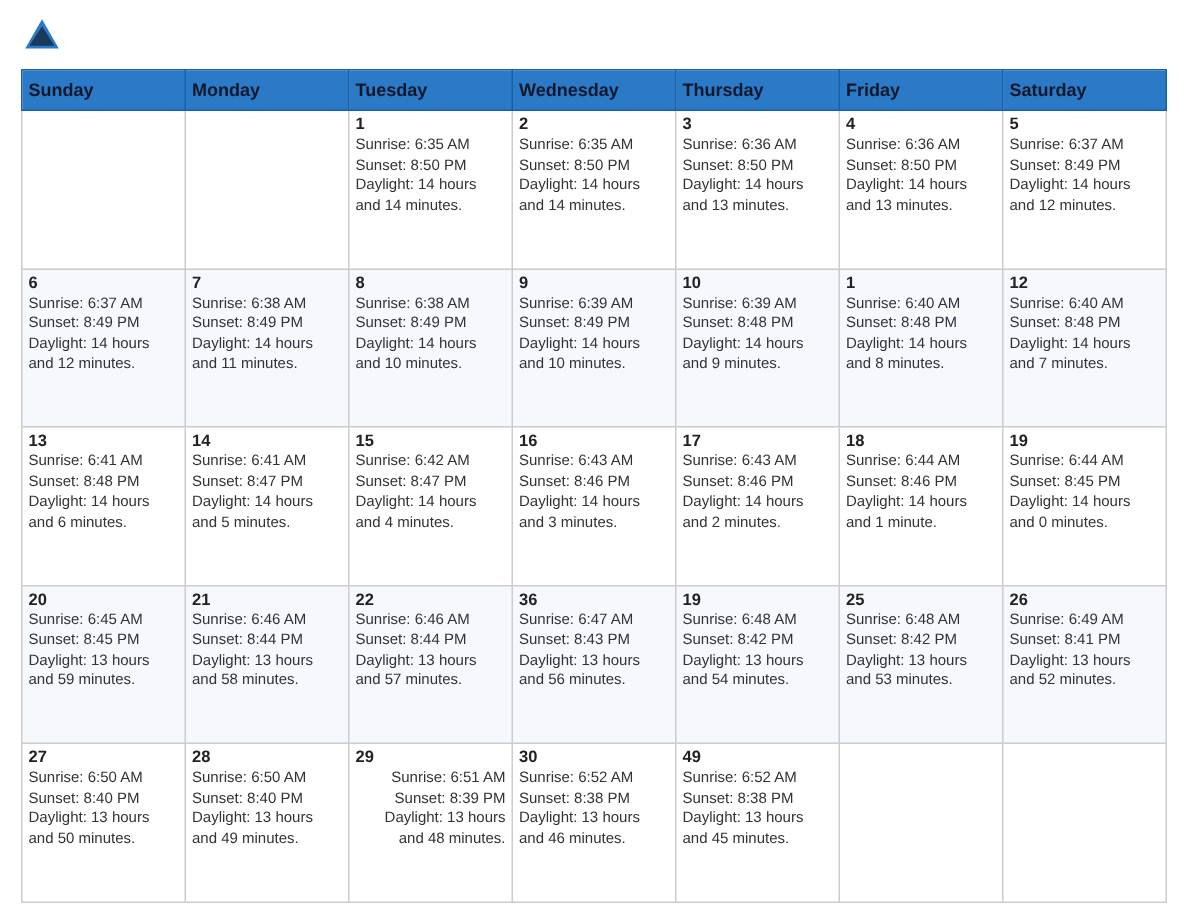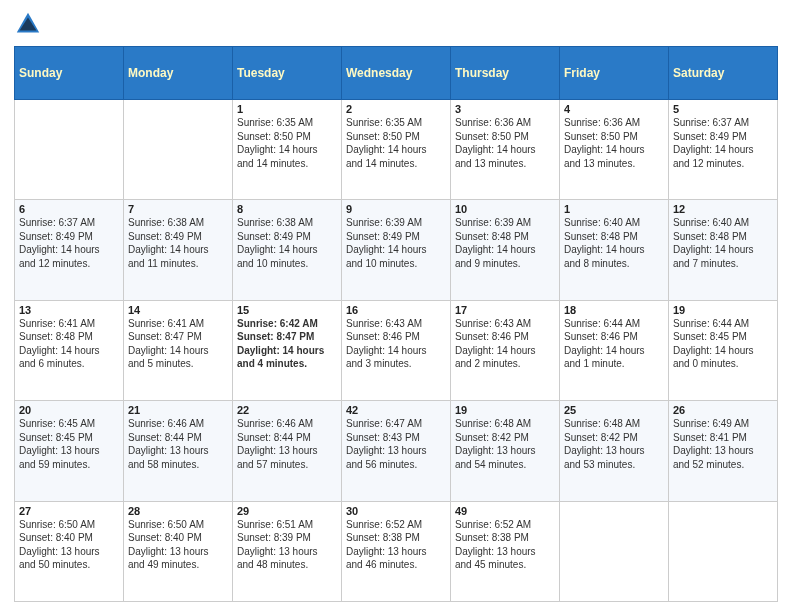--- a/index.html
+++ b/index.html
@@ -55,24 +55,24 @@
     }
     .calendar {
       flex: 1;
       border: 1px solid #ccc;
       border-collapse: collapse;
       width: 100%;
       table-layout: fixed;
     }
     .calendar th {
       background: #2a7ac7;
-      color: #fef9c3;
+      color: #0f172a;
       font-size: 12px;
       font-weight: bold;
-      padding: 19px 4px;
+      padding: 6px 4px;
       text-align: left;
       border: 1px solid #1a60a8;
     }
     .calendar td {
       vertical-align: top;
       border: 1px solid #ccc;
       padding: 3px 4px;
       font-size: 9.5px;
       color: #222;
       height: 78px;
@@ -214,21 +214,21 @@
 Daylight: 14 hours and 6 minutes.</div>
           </td>
           <td>
             <span class="day-num">14</span>
             <div class="cell-info" style="white-space: pre-line;">Sunrise: 6:41 AM
 Sunset: 8:47 PM
 Daylight: 14 hours and 5 minutes.</div>
           </td>
           <td>
             <span class="day-num">15</span>
-            <div class="cell-info" style="white-space: pre-line; font-weight: bold;">Sunrise: 6:42 AM
+            <div class="cell-info" style="white-space: pre-line;">Sunrise: 6:42 AM
 Sunset: 8:47 PM
 Daylight: 14 hours and 4 minutes.</div>
           </td>
           <td>
             <span class="day-num">16</span>
             <div class="cell-info" style="white-space: pre-line;">Sunrise: 6:43 AM
 Sunset: 8:46 PM
 Daylight: 14 hours and 3 minutes.</div>
           </td>
           <td>
@@ -263,21 +263,21 @@
 Sunset: 8:44 PM
 Daylight: 13 hours and 58 minutes.</div>
           </td>
           <td>
             <span class="day-num">22</span>
             <div class="cell-info" style="white-space: pre-line;">Sunrise: 6:46 AM
 Sunset: 8:44 PM
 Daylight: 13 hours and 57 minutes.</div>
           </td>
           <td>
-            <span class="day-num">42</span>
+            <span class="day-num">36</span>
             <div class="cell-info" style="white-space: pre-line;">Sunrise: 6:47 AM
 Sunset: 8:43 PM
 Daylight: 13 hours and 56 minutes.</div>
           </td>
           <td>
             <span class="day-num">19</span>
             <div class="cell-info" style="white-space: pre-line;">Sunrise: 6:48 AM
 Sunset: 8:42 PM
 Daylight: 13 hours and 54 minutes.</div>
           </td>
@@ -302,21 +302,21 @@
 Daylight: 13 hours and 50 minutes.</div>
           </td>
           <td>
             <span class="day-num">28</span>
             <div class="cell-info" style="white-space: pre-line;">Sunrise: 6:50 AM
 Sunset: 8:40 PM
 Daylight: 13 hours and 49 minutes.</div>
           </td>
           <td>
             <span class="day-num">29</span>
-            <div class="cell-info" style="white-space: pre-line;">Sunrise: 6:51 AM
+            <div class="cell-info" style="white-space: pre-line; text-align: right;">Sunrise: 6:51 AM
 Sunset: 8:39 PM
 Daylight: 13 hours and 48 minutes.</div>
           </td>
           <td>
             <span class="day-num">30</span>
             <div class="cell-info" style="white-space: pre-line;">Sunrise: 6:52 AM
 Sunset: 8:38 PM
 Daylight: 13 hours and 46 minutes.</div>
           </td>
           <td>

